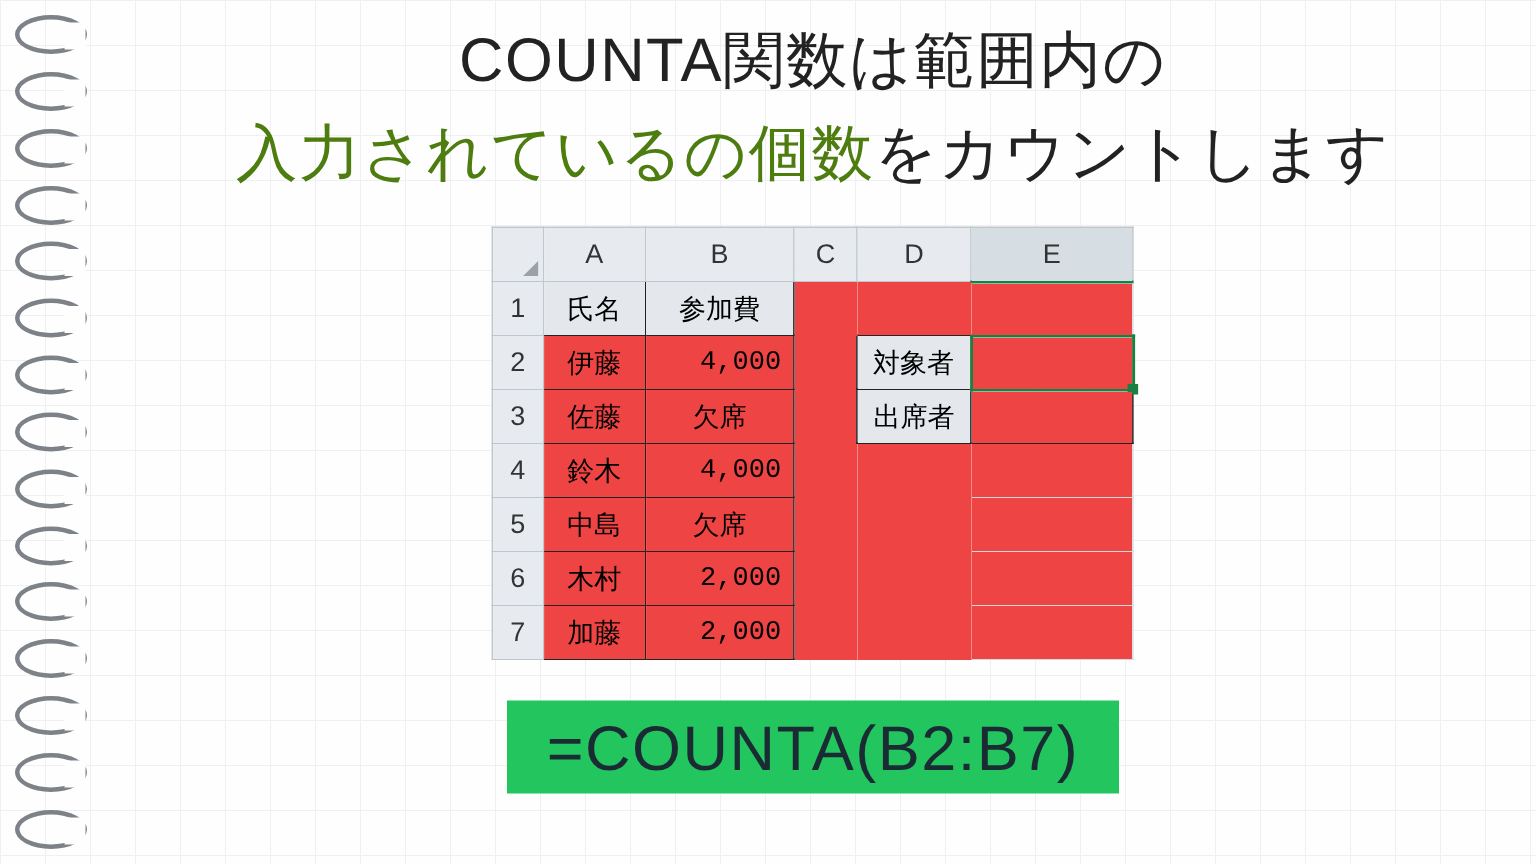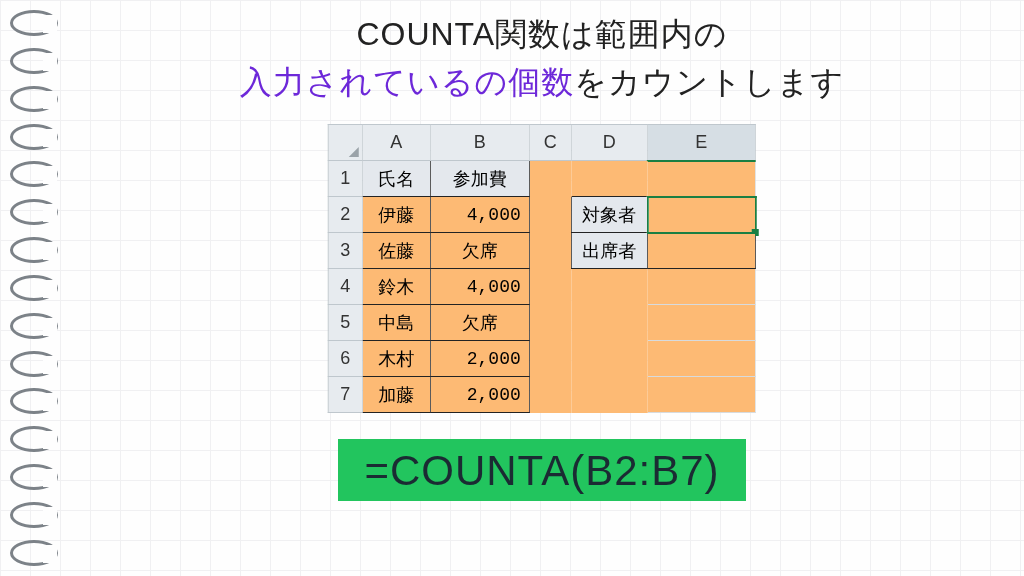--- a/index.html
+++ b/index.html
@@ -40,41 +40,41 @@
       right: -2px; top: 2px;
       width: 14px; height: 18px;
       background: #fefefe;
     }
     .content {
       position: absolute;
       left: 80px; right: 20px; top: 10px;
     }
     .title {
       text-align: center;
-      font-size: 32px;
+      font-size: 41px;
       line-height: 1.5;
       color: #222;
       letter-spacing: 1px;
       margin-bottom: 18px;
     }
-    .title .red { color: #6d28d9; }
+    .title .red { color: #4d7c0f; }
     .sheet {
       margin: 0 auto;
       display: inline-block;
       position: relative;
       left: 50%;
       transform: translateX(-50%);
       border-collapse: collapse;
       font-size: 18px;
     }
     .sheet td, .sheet th {
       height: 36px;
       text-align: center;
       font-weight: normal;
-      background: #fdba74;
+      background: #ef4444;
       position: relative;
     }
     .sheet .rowhead, .sheet .colhead {
       background: #e7ebef;
       border: 1px solid #bfc7cd;
       color: #333;
     }
     .sheet .corner {
       background: #e7ebef;
       border: 1px solid #bfc7cd;

